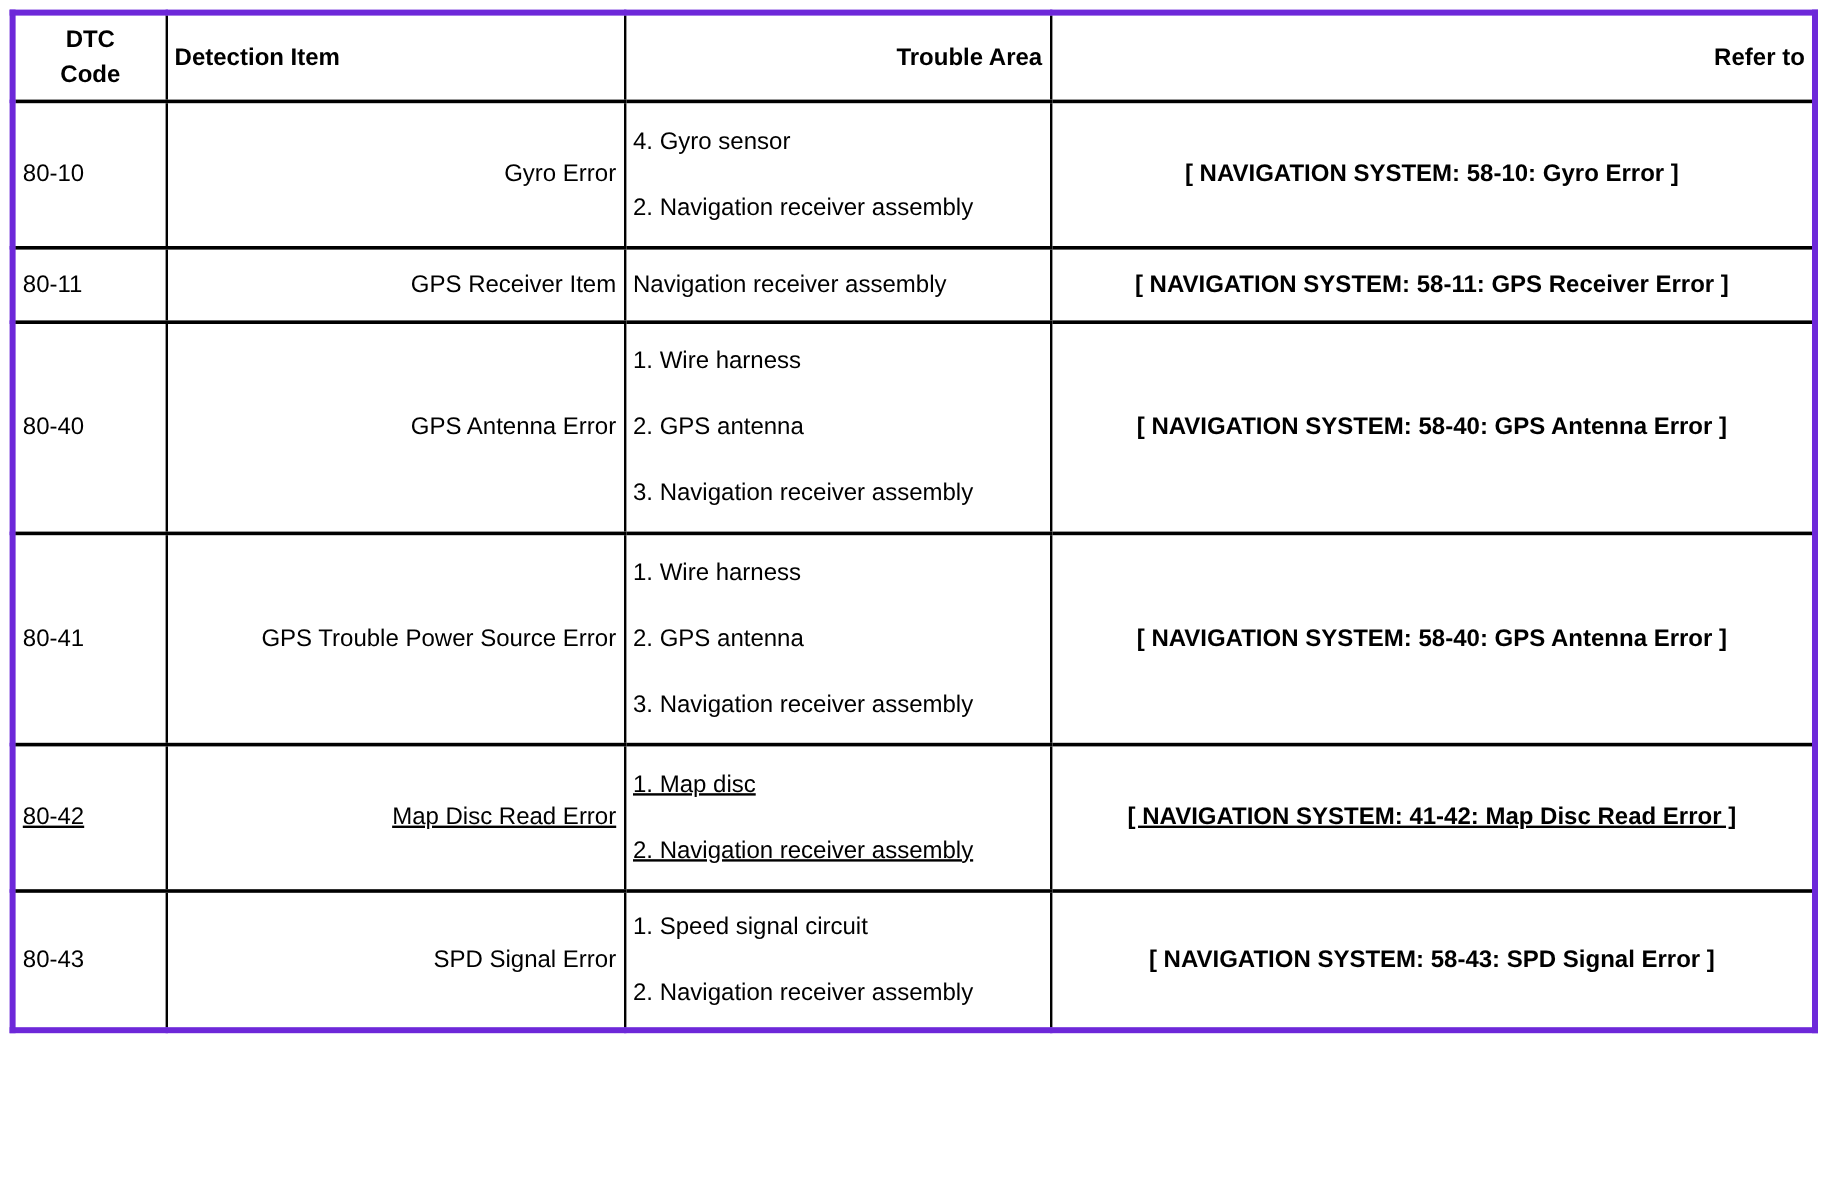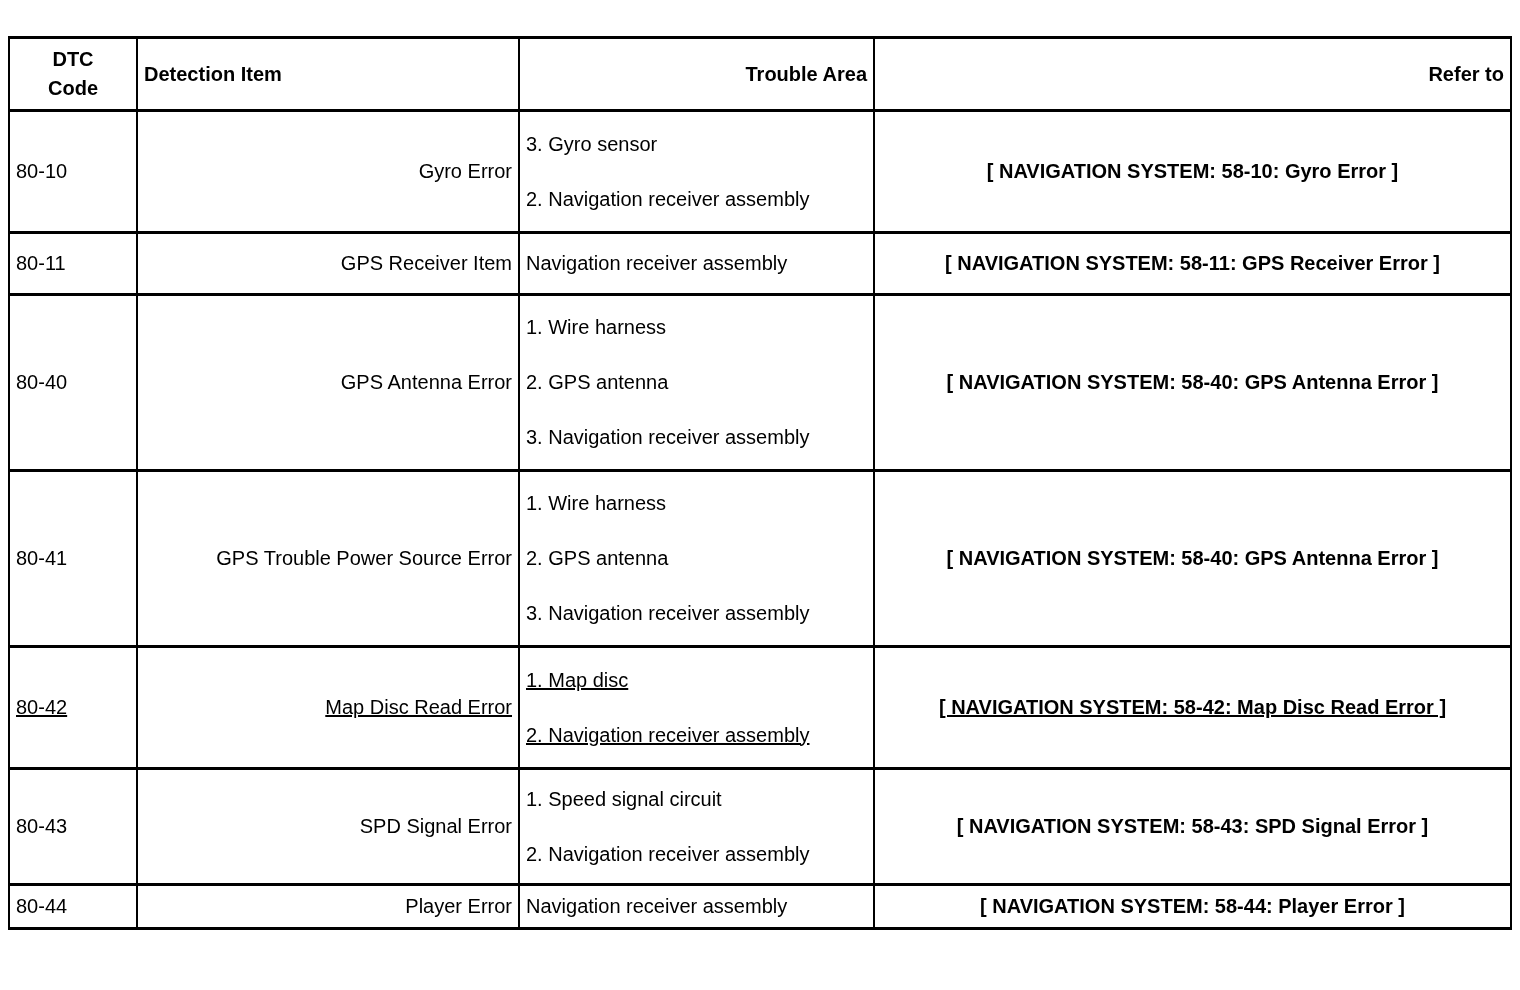--- a/index.html
+++ b/index.html
@@ -29,22 +29,21 @@
     border-top: 3px solid #000;
     border-bottom: 3px solid #000;
     font-size: 20px;
     line-height: 1.45;
     padding: 6px 6px;
     vertical-align: middle;
     overflow: hidden;
     box-sizing: border-box;
   }
   table.dtc-table {
-    border: 1px solid #6d28d9;
-    margin-top: 28px;
+    border: 5px solid #6d28d9;
   }
   thead th {
     font-weight: bold;
     border-bottom: 4px solid #000;
     height: 58px;
   }
   th.col-dtc   { text-align: center; white-space: pre-line; }
   th.col-item  { text-align: left; }
   th.col-area  { text-align: right; }
   th.col-refer { text-align: right; }
@@ -84,21 +83,21 @@
         <th class="col-item">Detection Item</th>
         <th class="col-area">Trouble Area</th>
         <th class="col-refer">Refer to</th>
       </tr>
     </thead>
     <tbody id="dtc-tbody">
         <tr>
     <td class="cell-code">80-10</td>
     <td class="cell-item">Gyro Error</td>
     <td class="cell-area">
-            <div class="trouble-item">3. Gyro sensor</div>
+            <div class="trouble-item">4. Gyro sensor</div>
             <div class="trouble-item">2. Navigation receiver assembly</div>
           </td>
     <td class="cell-refer">[ NAVIGATION SYSTEM: 58-10: Gyro Error ]</td>
   </tr>
         <tr>
     <td class="cell-code">80-11</td>
     <td class="cell-item">GPS Receiver Item</td>
     <td class="cell-area">
             <div class="trouble-item">Navigation receiver assembly</div>
           </td>
@@ -124,34 +123,26 @@
           </td>
     <td class="cell-refer">[ NAVIGATION SYSTEM: 58-40: GPS Antenna Error ]</td>
   </tr>
         <tr>
     <td class="cell-code">80-42</td>
     <td class="cell-item">Map Disc Read Error</td>
     <td class="cell-area">
             <div class="trouble-item">1. Map disc</div>
             <div class="trouble-item">2. Navigation receiver assembly</div>
           </td>
-    <td class="cell-refer">[ NAVIGATION SYSTEM: 58-42: Map Disc Read Error ]</td>
+    <td class="cell-refer">[ NAVIGATION SYSTEM: 41-42: Map Disc Read Error ]</td>
   </tr>
         <tr>
     <td class="cell-code">80-43</td>
     <td class="cell-item">SPD Signal Error</td>
     <td class="cell-area">
             <div class="trouble-item">1. Speed signal circuit</div>
             <div class="trouble-item">2. Navigation receiver assembly</div>
           </td>
     <td class="cell-refer">[ NAVIGATION SYSTEM: 58-43: SPD Signal Error ]</td>
   </tr>
-        <tr>
-    <td class="cell-code">80-44</td>
-    <td class="cell-item">Player Error</td>
-    <td class="cell-area">
-            <div class="trouble-item">Navigation receiver assembly</div>
-          </td>
-    <td class="cell-refer">[ NAVIGATION SYSTEM: 58-44: Player Error ]</td>
-  </tr>
       </tbody>
   </table>
 </div>
 
 </body></html>

